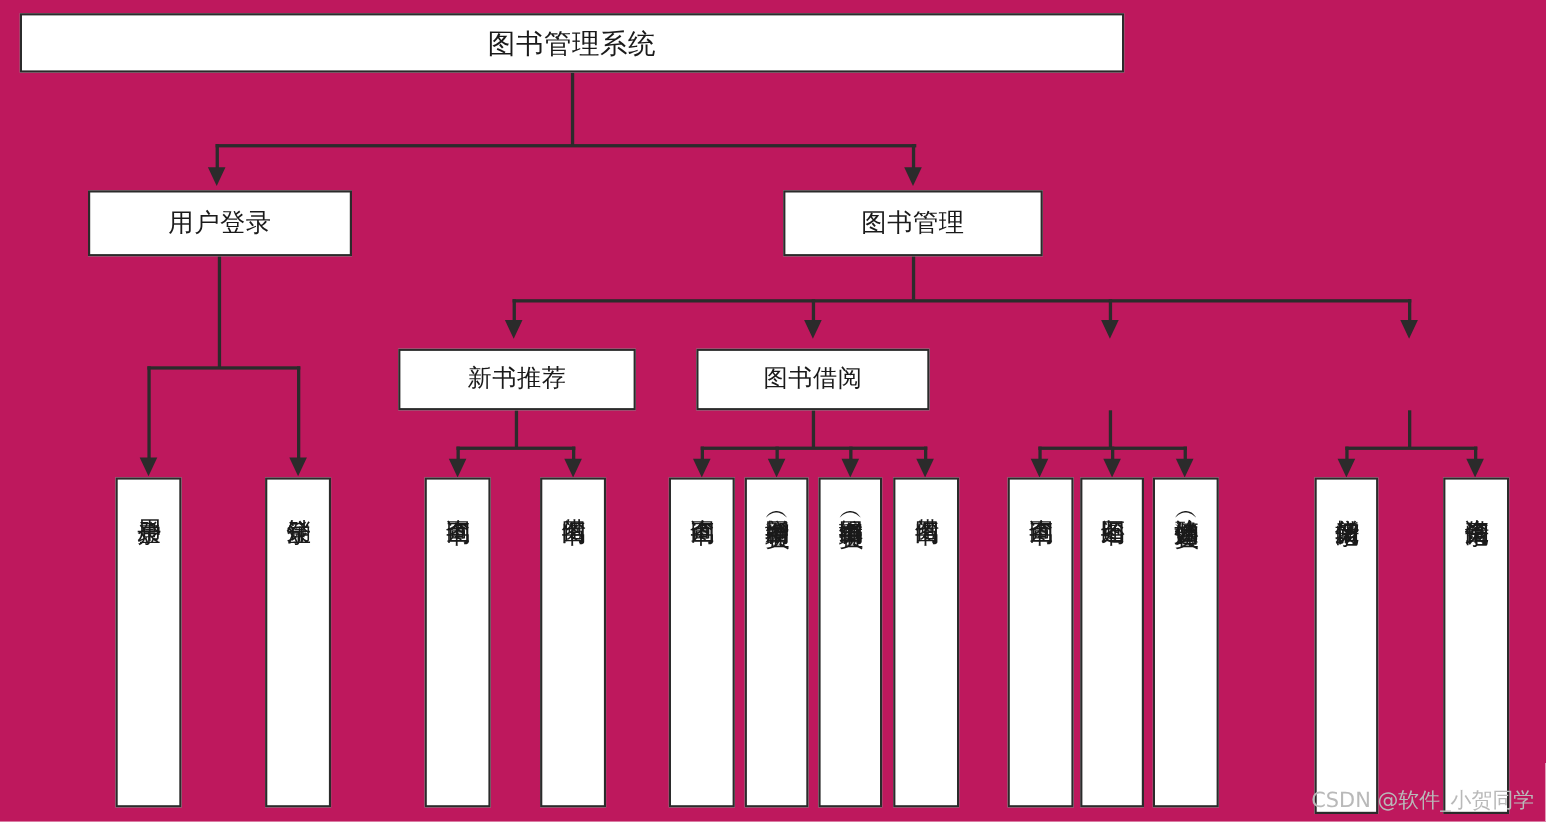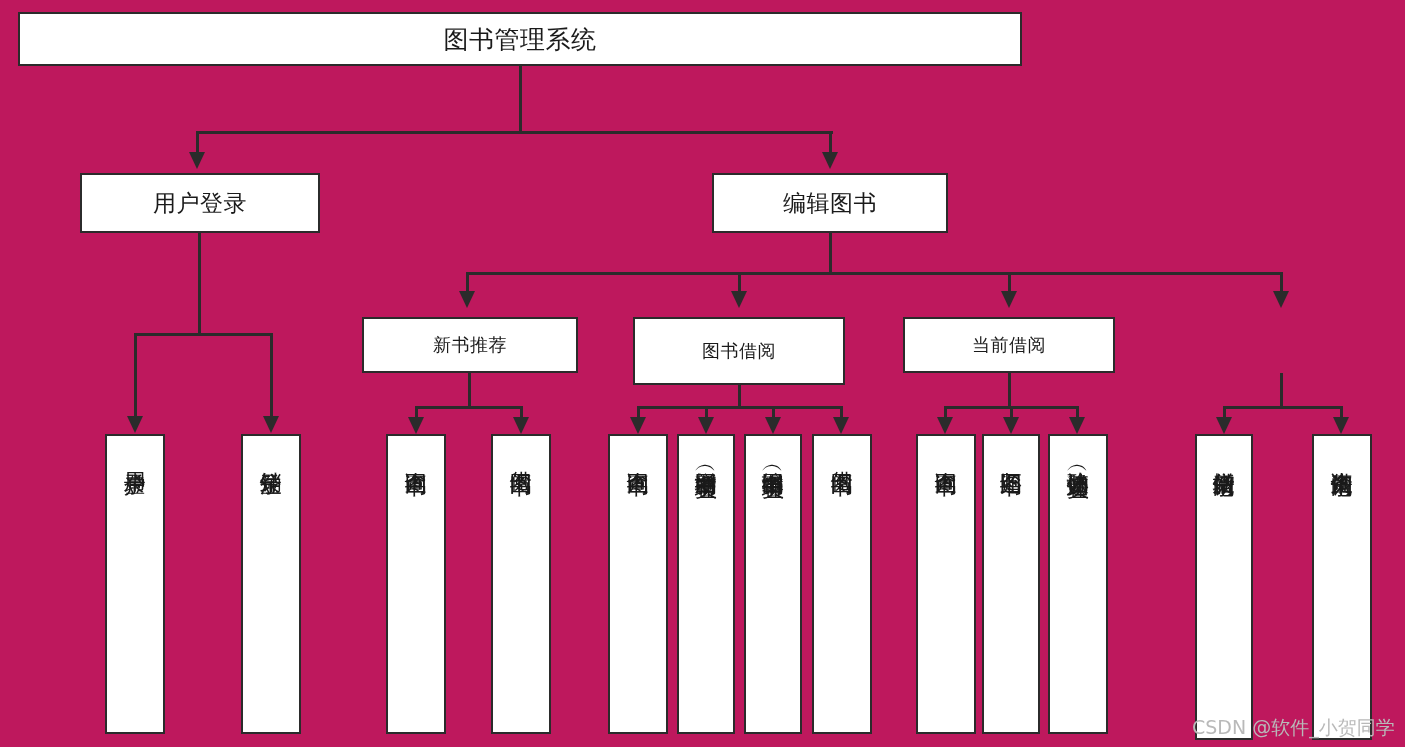--- a/index.html
+++ b/index.html
@@ -28,21 +28,21 @@
     color: #1a1a1a;
     z-index: 3;
   }
   .node.root {
     font-size: 25px;
   }
   .node.level2 {
     font-size: 23px;
   }
   .node.level3 {
-    font-size: 18px;
+    font-size: 22px;
   }
   .node.leaf {
     font-size: 22px;
     align-items: flex-start;
     justify-content: center;
     padding-top: 18px;
   }
   .vlabel {
     writing-mode: vertical-rl;
     text-orientation: upright;
@@ -95,21 +95,21 @@
   <div class="edge v" style="left:196px; top:131px; width:3px; height:24px;"></div>
   <div class="arrow" style="left:189px; top:152px;"></div>
   <div class="edge v" style="left:829px; top:131px; width:3px; height:24px;"></div>
   <div class="arrow" style="left:822px; top:152px;"></div>
 
   <div class="node level2" style="left:80px; top:173px; width:240px; height:60px;">
     <span class="hlabel">用户登录</span>
   </div>
 
   <div class="node level2" style="left:712px; top:173px; width:236px; height:60px;">
-    <span class="hlabel">编辑图书</span>
+    <span class="hlabel">图书管理</span>
   </div>
 
   <div class="edge v" style="left:198px; top:233px; width:3px; height:102px;"></div>
   <div class="edge h" style="left:134px; top:333px; width:139px; height:3px;"></div>
   <div class="edge v" style="left:134px; top:333px; width:3px; height:86px;"></div>
   <div class="arrow" style="left:127px; top:416px;"></div>
   <div class="edge v" style="left:270px; top:333px; width:3px; height:86px;"></div>
   <div class="arrow" style="left:263px; top:416px;"></div>
 
   <div class="edge v" style="left:829px; top:233px; width:3px; height:41px;"></div>
@@ -119,25 +119,22 @@
   <div class="edge v" style="left:738px; top:272px; width:3px; height:22px;"></div>
   <div class="arrow" style="left:731px; top:291px;"></div>
   <div class="edge v" style="left:1008px; top:272px; width:3px; height:22px;"></div>
   <div class="arrow" style="left:1001px; top:291px;"></div>
   <div class="edge v" style="left:1280px; top:272px; width:3px; height:22px;"></div>
   <div class="arrow" style="left:1273px; top:291px;"></div>
 
   <div class="node level3" style="left:362px; top:317px; width:216px; height:56px;">
     <span class="hlabel">新书推荐</span>
   </div>
-  <div class="node level3" style="left:633px; top:317px; width:212px; height:68px;">
+  <div class="node level3" style="left:633px; top:317px; width:212px; height:56px;">
     <span class="hlabel">图书借阅</span>
-  </div>
-  <div class="node level3" style="left:903px; top:317px; width:212px; height:56px;">
-    <span class="hlabel">当前借阅</span>
   </div>
 
   <div class="edge v" style="left:468px; top:373px; width:3px; height:35px;"></div>
   <div class="edge h" style="left:415px; top:406px; width:108px; height:3px;"></div>
   <div class="edge v" style="left:415px; top:406px; width:3px; height:14px;"></div>
   <div class="arrow" style="left:408px; top:417px;"></div>
   <div class="edge v" style="left:520px; top:406px; width:3px; height:14px;"></div>
   <div class="arrow" style="left:513px; top:417px;"></div>
 
   <div class="edge v" style="left:738px; top:373px; width:3px; height:35px;"></div>

